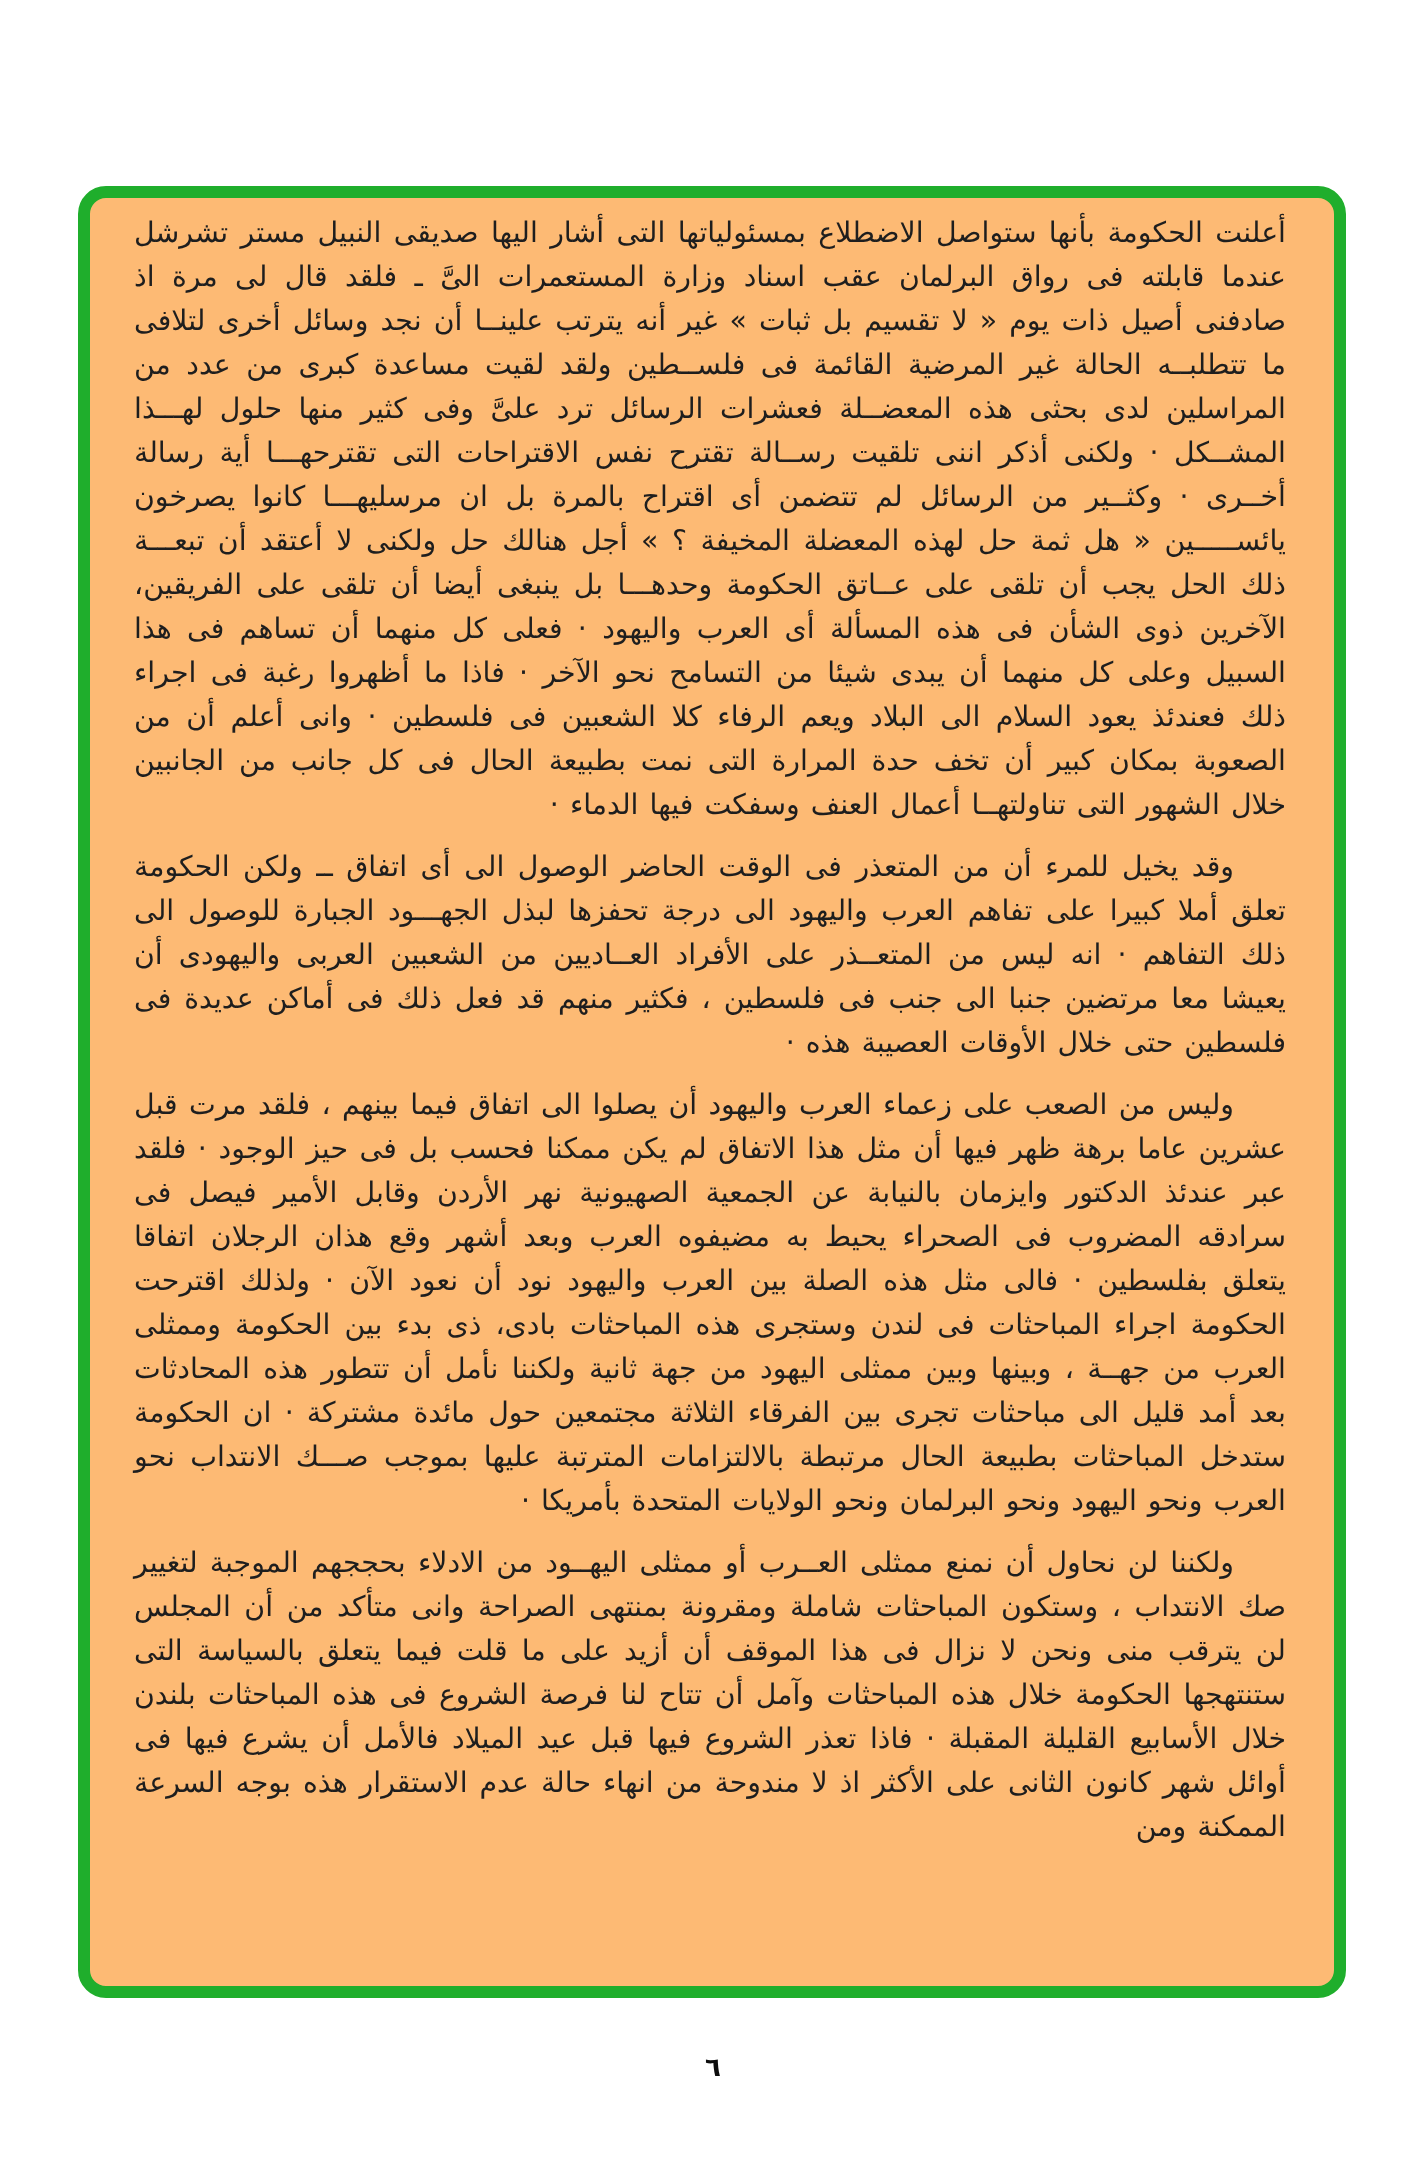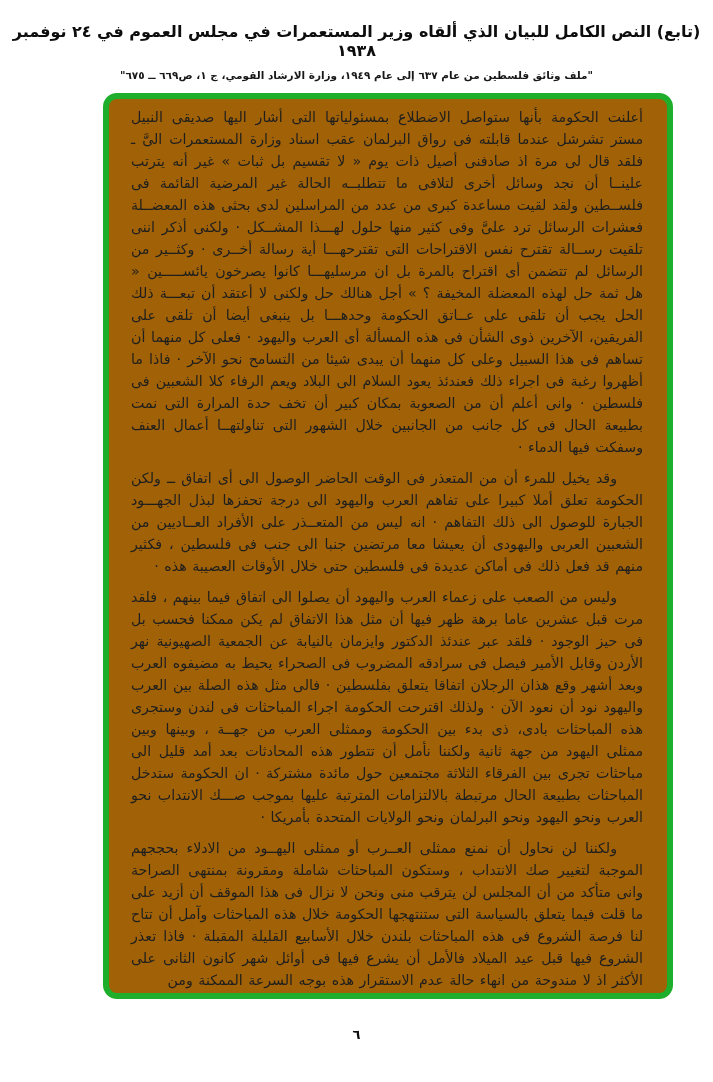--- a/index.html
+++ b/index.html
@@ -28,27 +28,27 @@
   .doc-source{
     margin:9px auto 0 auto;
     font-size:10.5px;
     font-weight:bold;
     color:#171717;
   }
   .text-frame{
     position:absolute;
     top:93px;
     right:40px;
-    width:570px;
+    width:634px;
     height:906px;
     box-sizing:border-box;
     border:6px solid #1fae2c;
     border-radius:14px;
     padding:7px 24px 8px 22px;
-    background:#a16207;
+    background:#fdba74;
   }
   .body-par{
     margin:0 0 9px 0;
     font-size:14.2px;
     line-height:22px;
     text-align:justify;
     text-justify:inter-word;
     color:#1e1e1e;
     word-spacing:1px;
   }
@@ -61,24 +61,20 @@
     font-size:13px;
     font-weight:bold;
     color:#0d0d0d;
   }
 </style>
 </head>
 <body>
 
 <div class="page">
 
-  <div class="header">
-    <h1 class="doc-title">(تابع) النص الكامل للبيان الذي ألقاه وزير المستعمرات في مجلس العموم في ٢٤ نوفمبر ١٩٣٨</h1>
-    <div class="doc-source">"ملف وثائق فلسطين من عام ٦٣٧ إلى عام ١٩٤٩، وزارة الارشاد القومي، ج ١، ص٦٦٩ ــ ٦٧٥"</div>
-  </div>
 
   <div class="text-frame" style="border-color: rgb(31, 174, 44);">
     <p class="body-par">أعلنت الحكومة بأنها ستواصل الاضطلاع بمسئولياتها التى أشار اليها صديقى النبيل مستر تشرشل عندما قابلته فى رواق البرلمان عقب اسناد وزارة المستعمرات الىَّ ـ فلقد قال لى مرة اذ صادفنى أصيل ذات يوم « لا تقسيم بل ثبات » غير أنه يترتب علينــا أن نجد وسائل أخرى لتلافى ما تتطلبــه الحالة غير المرضية القائمة فى فلســطين ولقد لقيت مساعدة كبرى من عدد من المراسلين لدى بحثى هذه المعضــلة فعشرات الرسائل ترد علىَّ وفى كثير منها حلول لهـــذا المشــكل · ولكنى أذكر اننى تلقيت رســالة تقترح نفس الاقتراحات التى تقترحهـــا أية رسالة أخــرى · وكثــير من الرسائل لم تتضمن أى اقتراح بالمرة بل ان مرسليهـــا كانوا يصرخون يائســـــين « هل ثمة حل لهذه المعضلة المخيفة ؟ » أجل هنالك حل ولكنى لا أعتقد أن تبعـــة ذلك الحل يجب أن تلقى على عــاتق الحكومة وحدهـــا بل ينبغى أيضا أن تلقى على الفريقين، الآخرين ذوى الشأن فى هذه المسألة أى العرب واليهود · فعلى كل منهما أن تساهم فى هذا السبيل وعلى كل منهما أن يبدى شيئا من التسامح نحو الآخر · فاذا ما أظهروا رغبة فى اجراء ذلك فعندئذ يعود السلام الى البلاد ويعم الرفاء كلا الشعبين فى فلسطين · وانى أعلم أن من الصعوبة بمكان كبير أن تخف حدة المرارة التى نمت بطبيعة الحال فى كل جانب من الجانبين خلال الشهور التى تناولتهــا أعمال العنف وسفكت فيها الدماء ·</p>
     <p class="body-par indent">وقد يخيل للمرء أن من المتعذر فى الوقت الحاضر الوصول الى أى اتفاق ــ ولكن الحكومة تعلق أملا كبيرا على تفاهم العرب واليهود الى درجة تحفزها لبذل الجهـــود الجبارة للوصول الى ذلك التفاهم · انه ليس من المتعــذر على الأفراد العــاديين من الشعبين العربى واليهودى أن يعيشا معا مرتضين جنبا الى جنب فى فلسطين ، فكثير منهم قد فعل ذلك فى أماكن عديدة فى فلسطين حتى خلال الأوقات العصيبة هذه ·</p>
     <p class="body-par indent">وليس من الصعب على زعماء العرب واليهود أن يصلوا الى اتفاق فيما بينهم ، فلقد مرت قبل عشرين عاما برهة ظهر فيها أن مثل هذا الاتفاق لم يكن ممكنا فحسب بل فى حيز الوجود · فلقد عبر عندئذ الدكتور وايزمان بالنيابة عن الجمعية الصهيونية نهر الأردن وقابل الأمير فيصل فى سرادقه المضروب فى الصحراء يحيط به مضيفوه العرب وبعد أشهر وقع هذان الرجلان اتفاقا يتعلق بفلسطين · فالى مثل هذه الصلة بين العرب واليهود نود أن نعود الآن · ولذلك اقترحت الحكومة اجراء المباحثات فى لندن وستجرى هذه المباحثات بادى، ذى بدء بين الحكومة وممثلى العرب من جهــة ، وبينها وبين ممثلى اليهود من جهة ثانية ولكننا نأمل أن تتطور هذه المحادثات بعد أمد قليل الى مباحثات تجرى بين الفرقاء الثلاثة مجتمعين حول مائدة مشتركة · ان الحكومة ستدخل المباحثات بطبيعة الحال مرتبطة بالالتزامات المترتبة عليها بموجب صـــك الانتداب نحو العرب ونحو اليهود ونحو البرلمان ونحو الولايات المتحدة بأمريكا ·</p>
     <p class="body-par indent">ولكننا لن نحاول أن نمنع ممثلى العــرب أو ممثلى اليهــود من الادلاء بحججهم الموجبة لتغيير صك الانتداب ، وستكون المباحثات شاملة ومقرونة بمنتهى الصراحة وانى متأكد من أن المجلس لن يترقب منى ونحن لا نزال فى هذا الموقف أن أزيد على ما قلت فيما يتعلق بالسياسة التى ستنتهجها الحكومة خلال هذه المباحثات وآمل أن تتاح لنا فرصة الشروع فى هذه المباحثات بلندن خلال الأسابيع القليلة المقبلة · فاذا تعذر الشروع فيها قبل عيد الميلاد فالأمل أن يشرع فيها فى أوائل شهر كانون الثانى على الأكثر اذ لا مندوحة من انهاء حالة عدم الاستقرار هذه بوجه السرعة الممكنة ومن</p>
   </div>
 
   <div class="page-number">٦</div>
 

